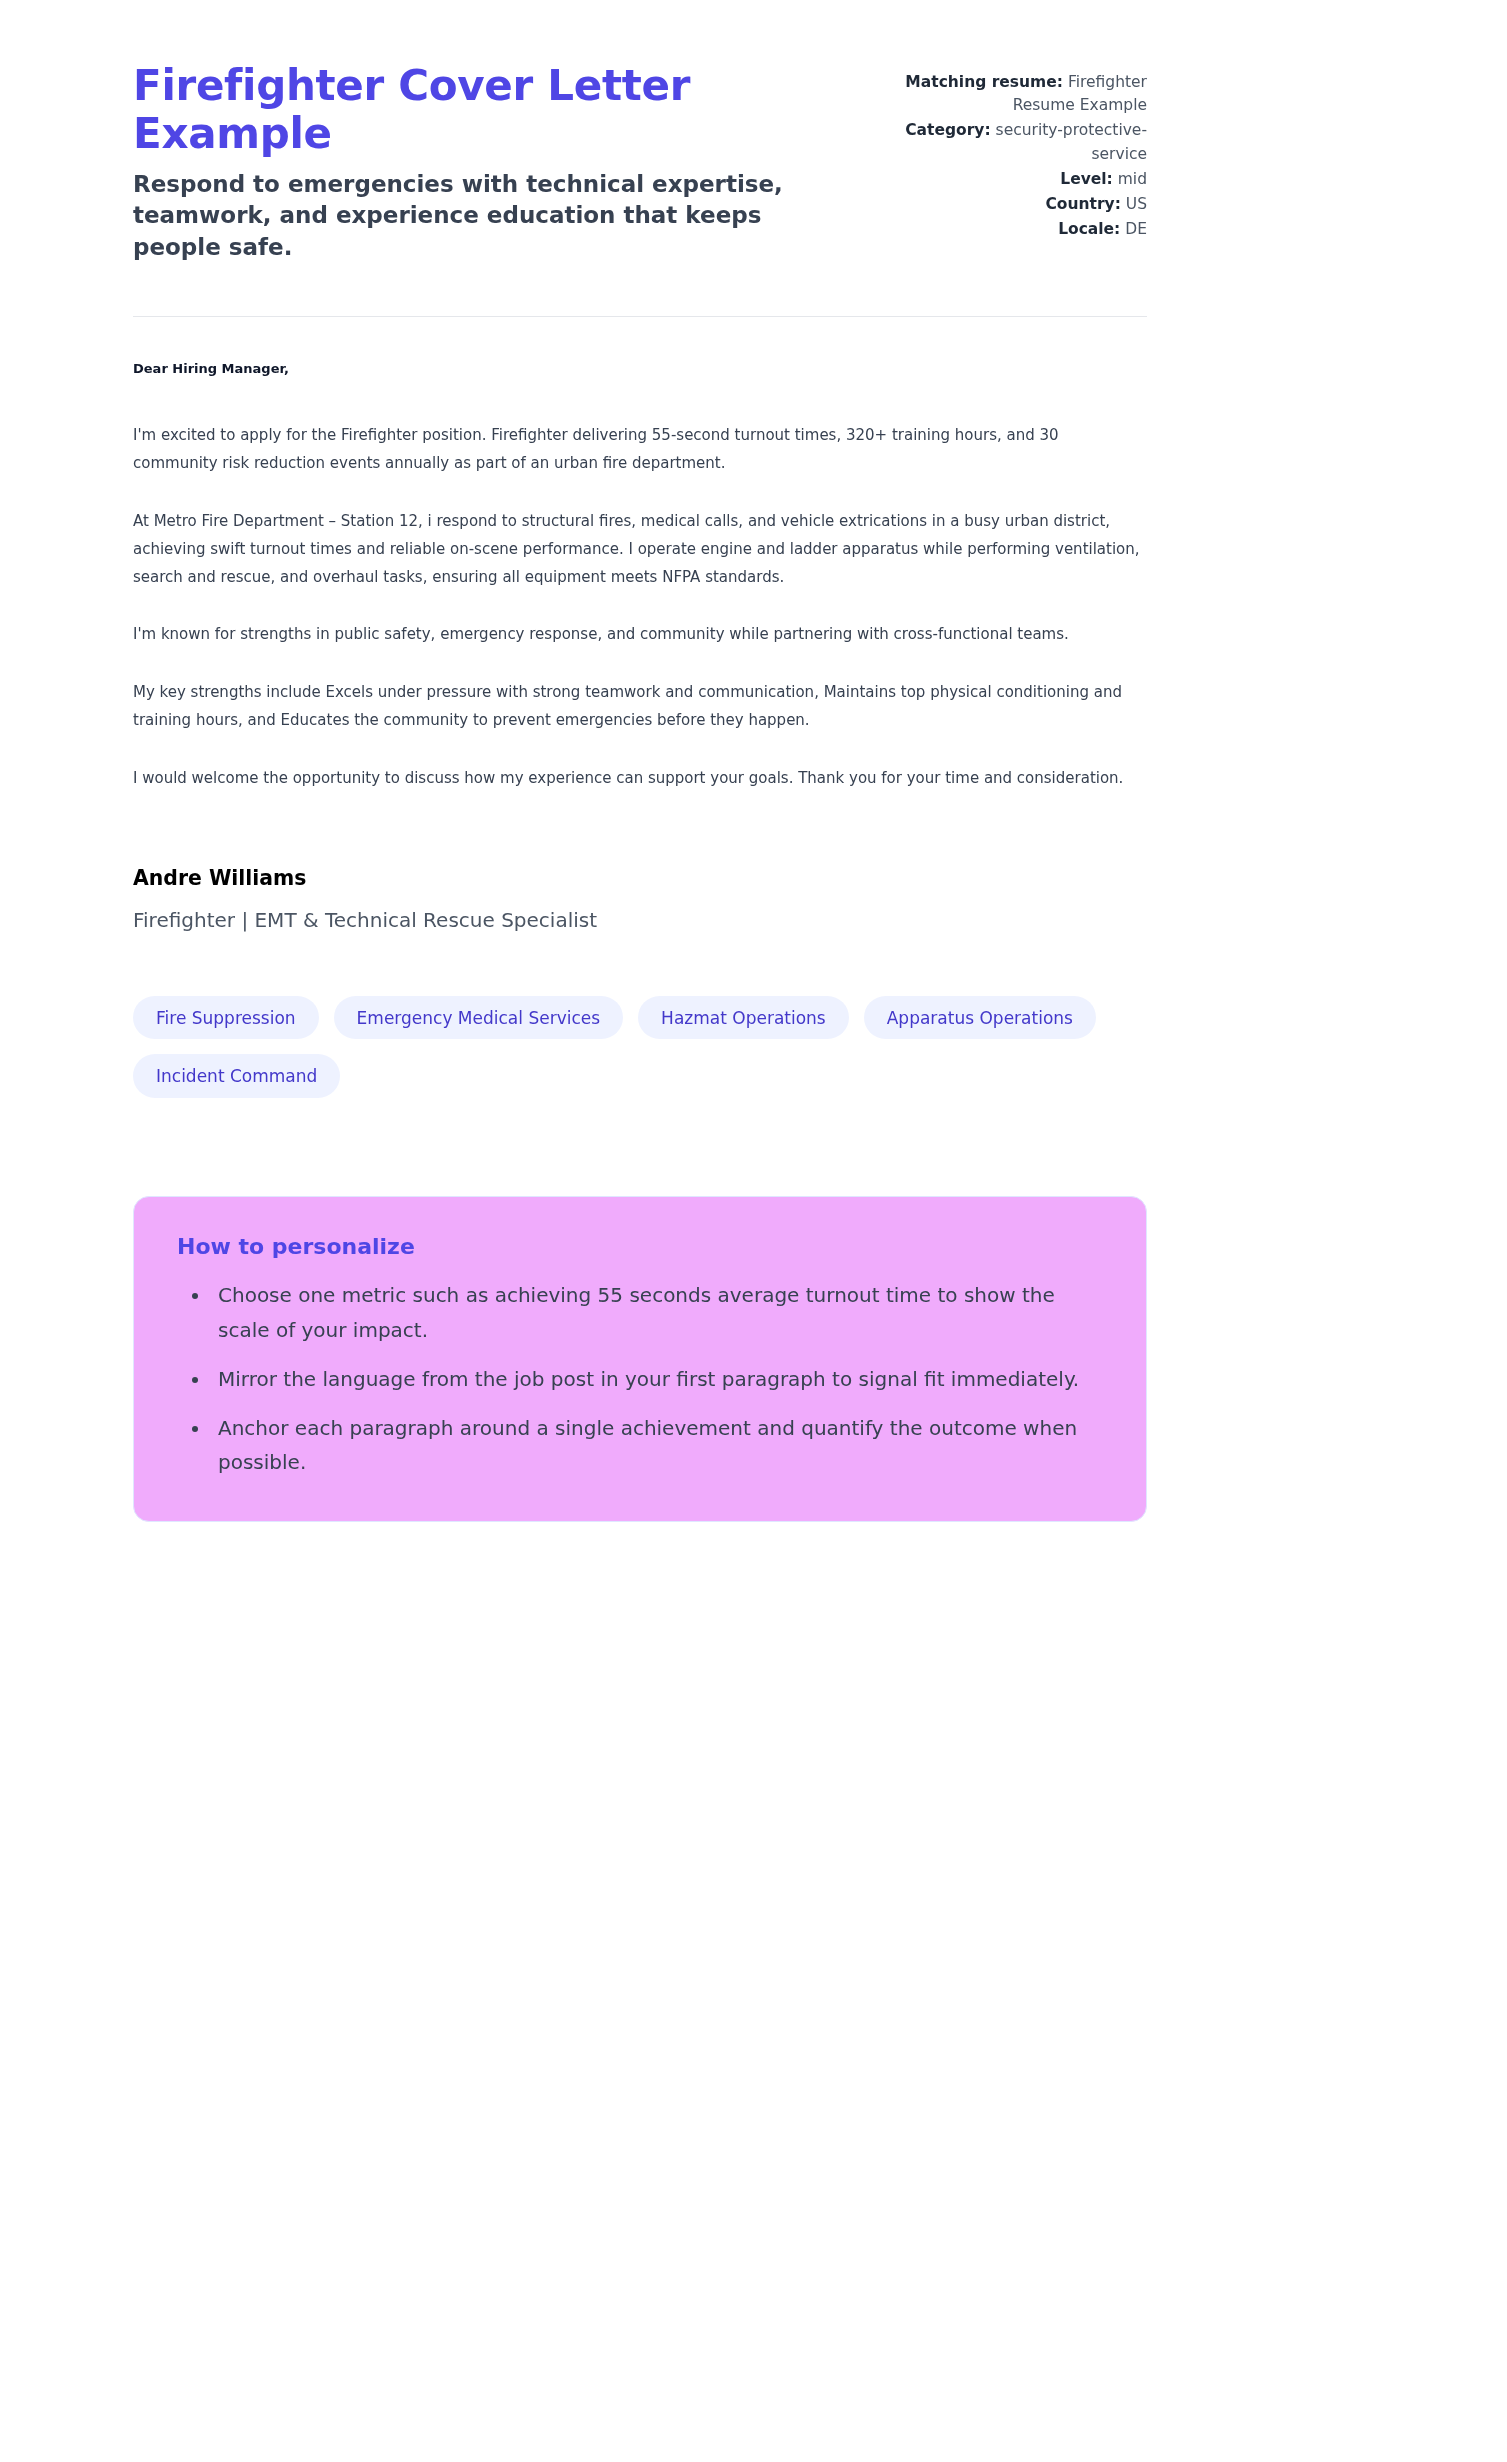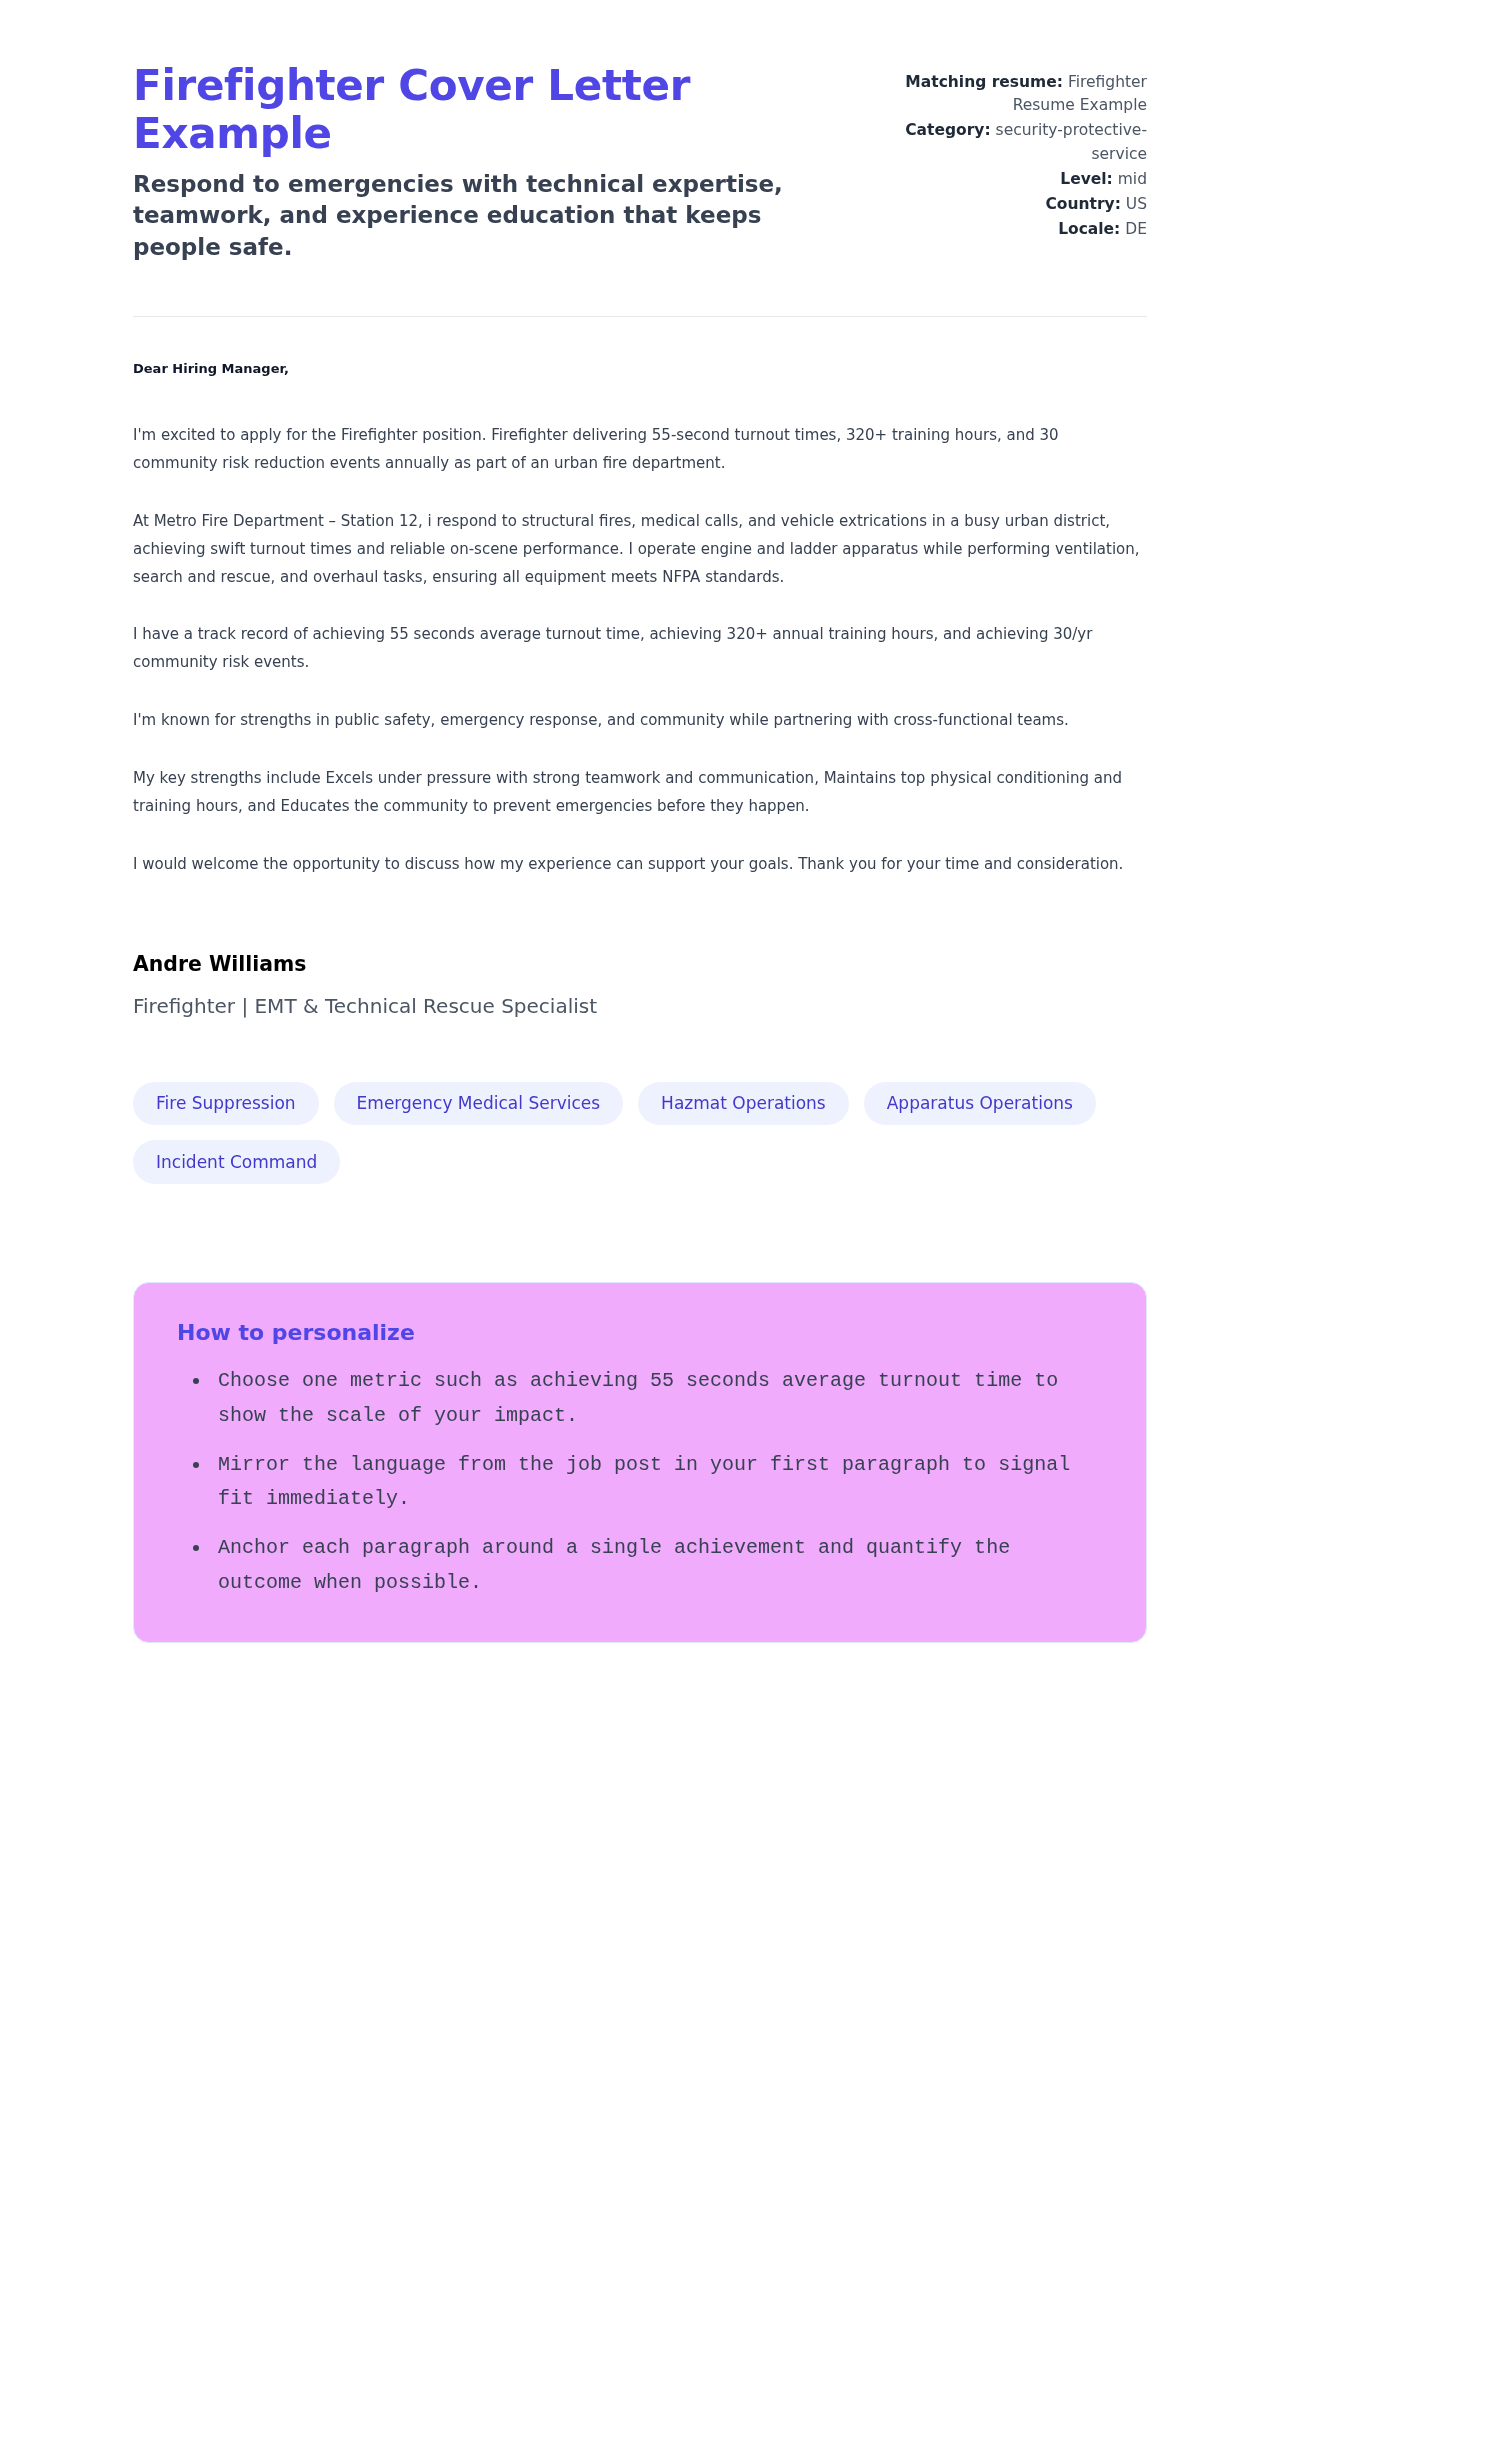--- a/index.html
+++ b/index.html
@@ -123,21 +123,20 @@
   .tips-list {
     margin: 0;
     padding-left: 34px;
   }
   .tips-list li {
     font-size: 20px;
     line-height: 1.74;
     color: #374151;
     margin-bottom: 14px;
     padding-left: 7px;
-    font-family: Liberation Mono, monospace;
   }
   .tips-list li:last-child { margin-bottom: 0; }
 </style>
 </head>
 <body>
 
 <div class="page">
 
   <div class="header">
     <div class="header-left">
@@ -168,21 +167,20 @@
     </div>
   </div>
 
   <hr class="rule">
 
   <div class="letter">
     <p class="salutation">Dear Hiring Manager,</p>
 
     <p class="para">I'm excited to apply for the Firefighter position. Firefighter delivering 55-second turnout times, 320+ training hours, and 30 community risk reduction events annually as part of an urban fire department.</p>
     <p class="para">At Metro Fire Department – Station 12, i respond to structural fires, medical calls, and vehicle extrications in a busy urban district, achieving swift turnout times and reliable on-scene performance. I operate engine and ladder apparatus while performing ventilation, search and rescue, and overhaul tasks, ensuring all equipment meets NFPA standards.</p>
-    <p class="para">I have a track record of achieving 55 seconds average turnout time, achieving 320+ annual training hours, and achieving 30/yr community risk events.</p>
     <p class="para">I'm known for strengths in public safety, emergency response, and community while partnering with cross-functional teams.</p>
     <p class="para">My key strengths include Excels under pressure with strong teamwork and communication, Maintains top physical conditioning and training hours, and Educates the community to prevent emergencies before they happen.</p>
     <p class="para">I would welcome the opportunity to discuss how my experience can support your goals. Thank you for your time and consideration.</p>
 
     <div class="sig-block">
       <p class="sig-name">Andre Williams</p>
       <p class="sig-role">Firefighter | EMT &amp; Technical Rescue Specialist</p>
     </div>
   </div>
 

